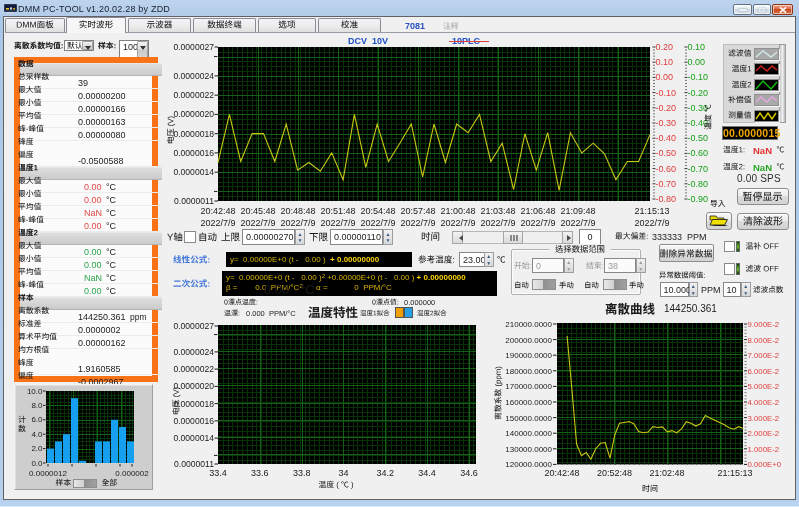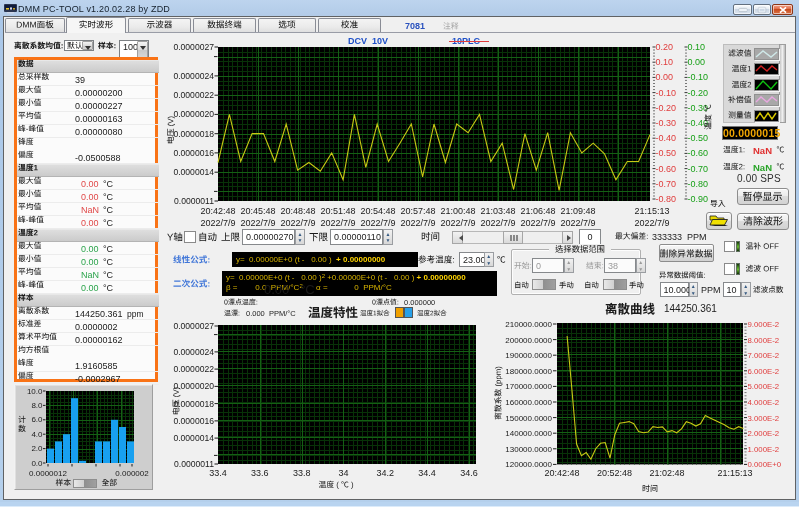--- a/index.html
+++ b/index.html
@@ -23,21 +23,21 @@
 #tabline{left:4.5px;top:31.7px;width:790px;height:1px;background:#999ca6;z-index:2}
 
 .btn7{border:1px solid #8d8d8d;border-radius:3px;background:linear-gradient(#f6f6f6,#ededed 45%,#dcdcdc 50%,#d2d2d2);box-shadow:inset 0 1px 0 #fff}
 .inp{border:1px solid #86898c;background:#fff}
 .spin{border:1px solid #9a9da1;background:linear-gradient(#f2f2f2,#d8d8d8);}
 .arr{position:absolute;font-size:5px;line-height:4px;color:#365a82;text-align:center;width:100%}
 .combo{border:1px solid #7c8084;background:#fff}
 .cbtn{position:absolute;right:0.5px;top:0.5px;bottom:0.5px;width:11px;background:linear-gradient(#f4f4f4,#dcdcdc 50%,#c8c8c8 52%,#d6d6d6);border:1px solid #a0a0a0;border-radius:1px}
 .cbtn:after{content:"";position:absolute;left:2.5px;top:3.5px;border:3px solid transparent;border-top:4px solid #333}
 
-#stats{left:14px;top:57px;width:144px;height:325px;background:#fbfbfb;border:3px solid #f97316}
+#stats{left:14px;top:57px;width:144px;height:325px;background:#fbfbfb;border:6px solid #f97316}
 .trow{position:absolute;left:0;width:142px;height:13px;border-bottom:1px solid #ececec}
 .thead{background:linear-gradient(#dedede,#cbcbcb);border-bottom:1px solid #b4b4b4;border-top:1px solid #e8e8e8}
 .tval{position:absolute;left:58px;top:2px}
 .red{color:#e04848}.grn{color:#2ca44c}
 
 #legpanel{left:723px;top:44px;width:63px;height:78.5px;background:#d9d9d9;border:1px solid #bdbdbd;border-right:none}
 #legscroll{left:779px;top:44px;width:7px;height:78.5px;background:linear-gradient(90deg,#c8c8c8,#efefef 50%,#b8b8b8);border:1px solid #9d9d9d}
 .lic{position:absolute;left:754px;width:25px;height:12px;border:1px solid #909090;box-shadow:1px 1px 0 #f5f5f5}
 
 #lcd{left:722px;top:125.5px;width:56px;height:14px;background:#000;border:1px solid #777;
@@ -97,21 +97,21 @@
 
 <div class="ab" id="stats">
     <div class="trow thead" style="top:0px"></div>
 <div class="trow" style="top:13px">
       <span class="tval" style="left:58px">39</span>
     </div>
 <div class="trow" style="top:26px">
       <span class="tval" style="left:58px">0.00000200</span>
     </div>
 <div class="trow" style="top:39px">
-      <span class="tval" style="left:58px">0.00000227</span>
+      <span class="tval" style="left:58px">0.00000166</span>
     </div>
 <div class="trow" style="top:52px">
       <span class="tval" style="left:58px">0.00000163</span>
     </div>
 <div class="trow" style="top:65px">
       <span class="tval" style="left:58px">0.00000080</span>
     </div>
 <div class="trow" style="top:91px">
       <span class="tval" style="left:58px">-0.0500588</span>
     </div>
@@ -359,21 +359,21 @@
   </div>
 <div class="ab sbt" style="left:562px;top:230.5px;width:11px;height:13px">
     <div style="position:absolute;left:4px;top:3.5px;border:3px solid transparent;border-left:4px solid #4a4a4a"></div>
   </div>
 <div class="ab sbt" style="left:503px;top:230.5px;width:20px;height:13px">
     <div style="position:absolute;left:6px;top:3px;width:1.5px;height:6px;background:#888;box-shadow:3px 0 0 #888,6px 0 0 #888"></div>
   </div>
 <div class="ab inp" style="left:579px;top:228.5px;width:22px;height:16.5px;text-align:center;padding-top:2.5px">0</div>
 <div class="ab tb" style="left:652px;top:231.5px">333333&nbsp;&nbsp;PPM</div>
 
-<div class="ab fbox" style="left:232px;top:251.5px;width:186px;height:15px;padding:3.5px 0 0 4px">y=  0.00000E+0 (t -   0.00 )  <span class="fb">+ 0.00000000</span></div>
+<div class="ab fbox" style="left:226px;top:251.5px;width:186px;height:15px;padding:3.5px 0 0 4px">y=  0.00000E+0 (t -   0.00 )  <span class="fb">+ 0.00000000</span></div>
 <div class="ab fbox" style="left:222px;top:270.5px;width:275px;height:25.5px;padding:2.5px 0 0 4px">y=  0.00000E+0 (t -   0.00 )<span style="font-size:6px;vertical-align:2px">2</span> +0.00000E+0 (t -   0.00 ) <span class="fb">+ 0.00000000</span>
 <div style="margin-top:1px">β =        0.0  PPM/°C<span style="font-size:6px;vertical-align:2px">2</span>      α =            0  PPM/°C</div></div>
 <div class="ab inp" style="left:459px;top:251.5px;width:34px;height:15px;padding:2px 0 0 3px">23.00</div>
 <div class="ab spin" style="left:484px;top:251.5px;width:9.5px;height:15px">
     <div class="arr" style="top:1px">▲</div>
     <div class="arr" style="bottom:1px">▼</div>
   </div>
 
 <div class="ab" style="left:264px;top:282px;font-size:13px">0.00&nbsp;&nbsp;&nbsp;°C</div>
 <div class="ab" style="left:404px;top:298px;font-size:7.5px">0.000000</div>

